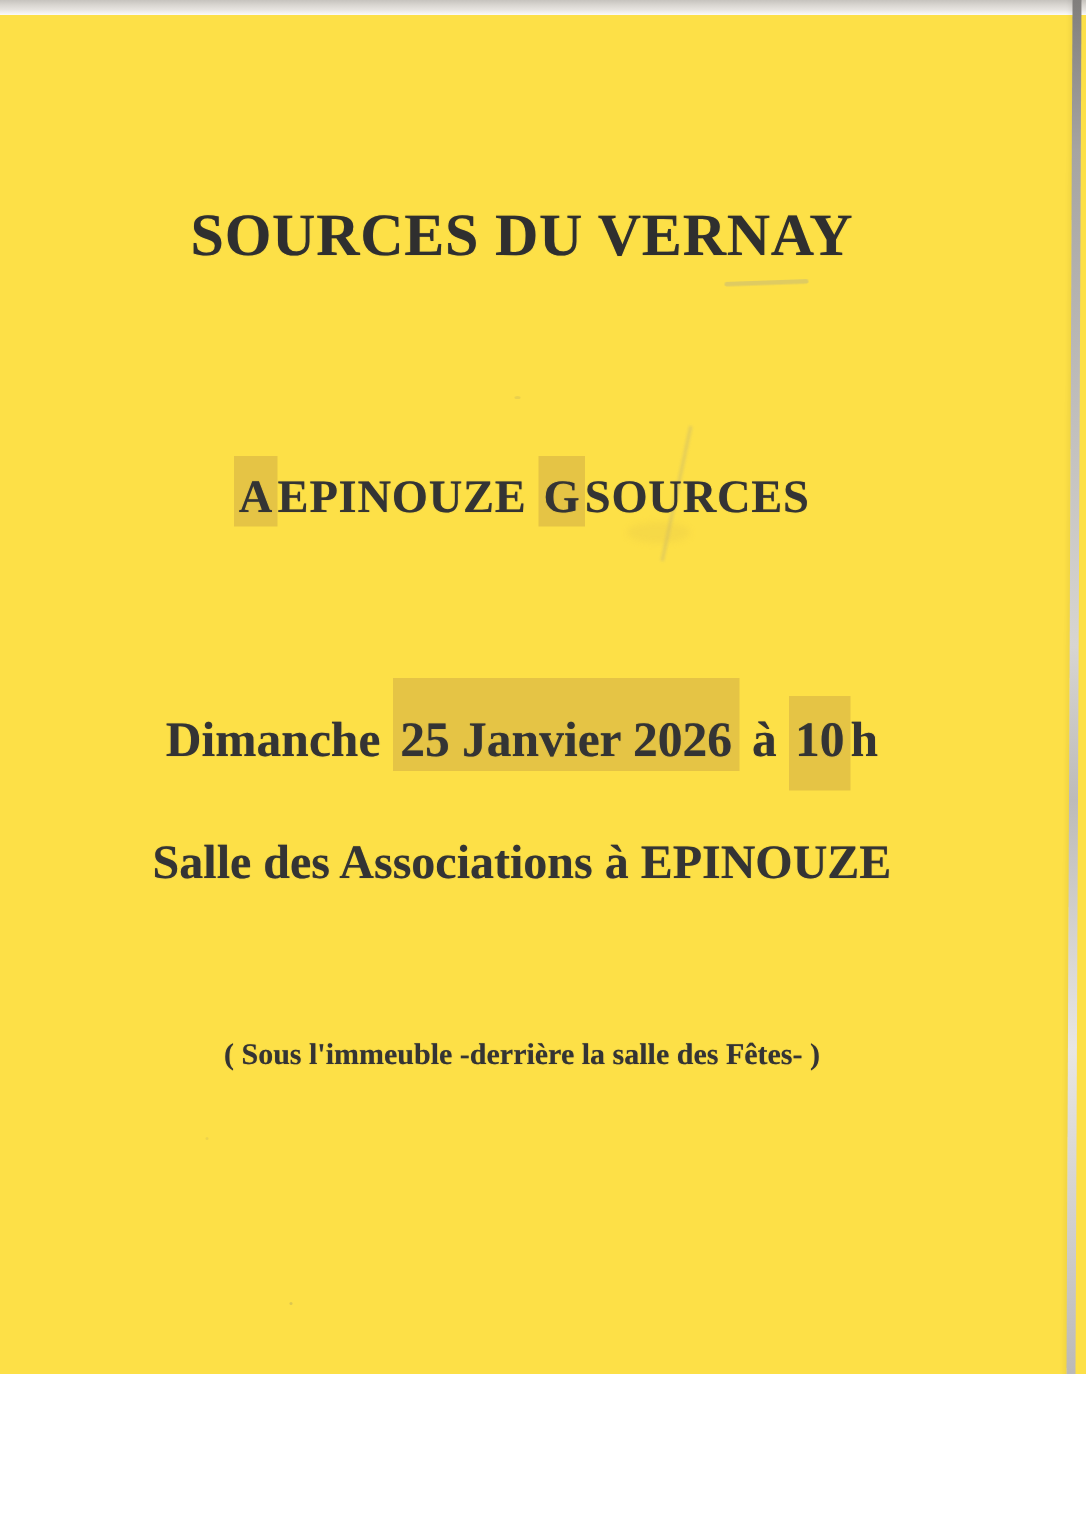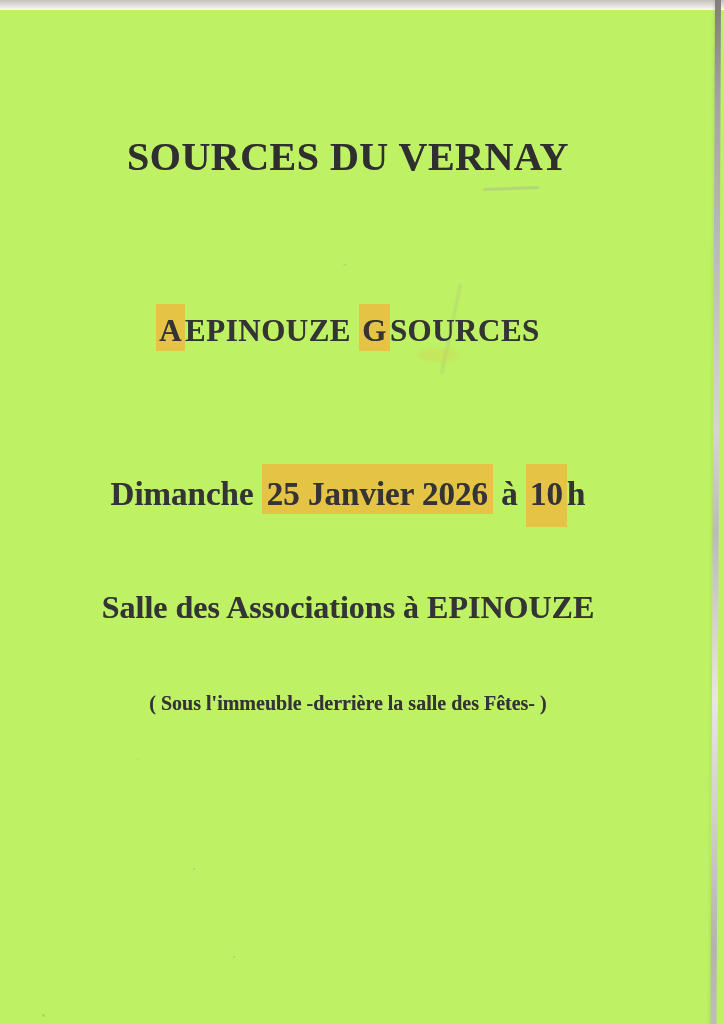--- a/index.html
+++ b/index.html
@@ -3,22 +3,22 @@
 <meta charset="utf-8">
 <style>
   html, body {
     margin: 0;
     padding: 0;
     background: #ffffff;
   }
   .page {
     position: relative;
     width: 724px;
-    height: 1024px;
-    background: #bef264;
+    height: 916px;
+    background: #fde047;
     overflow: hidden;
     font-family: "Liberation Serif", serif;
     color: var(--ink, #343434);
   }
   
   .scan-top-edge {
     position: absolute;
     top: 0; left: 0;
     width: 100%; height: 10px;
     background: linear-gradient(to bottom, #c6c3be 0%, #d9d6d1 35%, #e7e4e0 65%, #fbfbfa 100%);
@@ -84,35 +84,35 @@
     text-shadow: 0 0 0.6px rgba(60,60,60,0.55);
   }
   .doc-title {
     top: 137px;
     font-size: 40px;
     letter-spacing: 0.5px;
     color: #2f2f2f;
   }
   .assembly-heading { top: 315px; font-size: 31px; letter-spacing: 0.5px; }
   .date-line        { top: 478px; font-size: 33px; }
-  .venue-line       { top: 591px; font-size: 32px; }
+  .venue-line       { top: 558px; font-size: 32px; }
   .venue-detail     { top: 693px; font-size: 20px; }
   .closing-line {
     top: 884px;
     left: 64px;
     width: auto;
     text-align: left;
     font-size: 25px;
   }
   mark {
     background: var(--highlight, #e5c445);
     color: inherit;
   }
   .mark-initial { padding: 9px 3px 3px; }
-  .mark-date    { padding: 12px 5px 2px; }
+  .mark-date    { padding: 24px 5px 2px; }
   .mark-time    { padding: 12px 4px 15px; }
 </style>
 </head>
 <body>
 
 <div class="page">
 
   <div class="scan-top-edge"></div>
   <div class="scan-right-edge"></div>
   <div class="crease-mark"></div>

